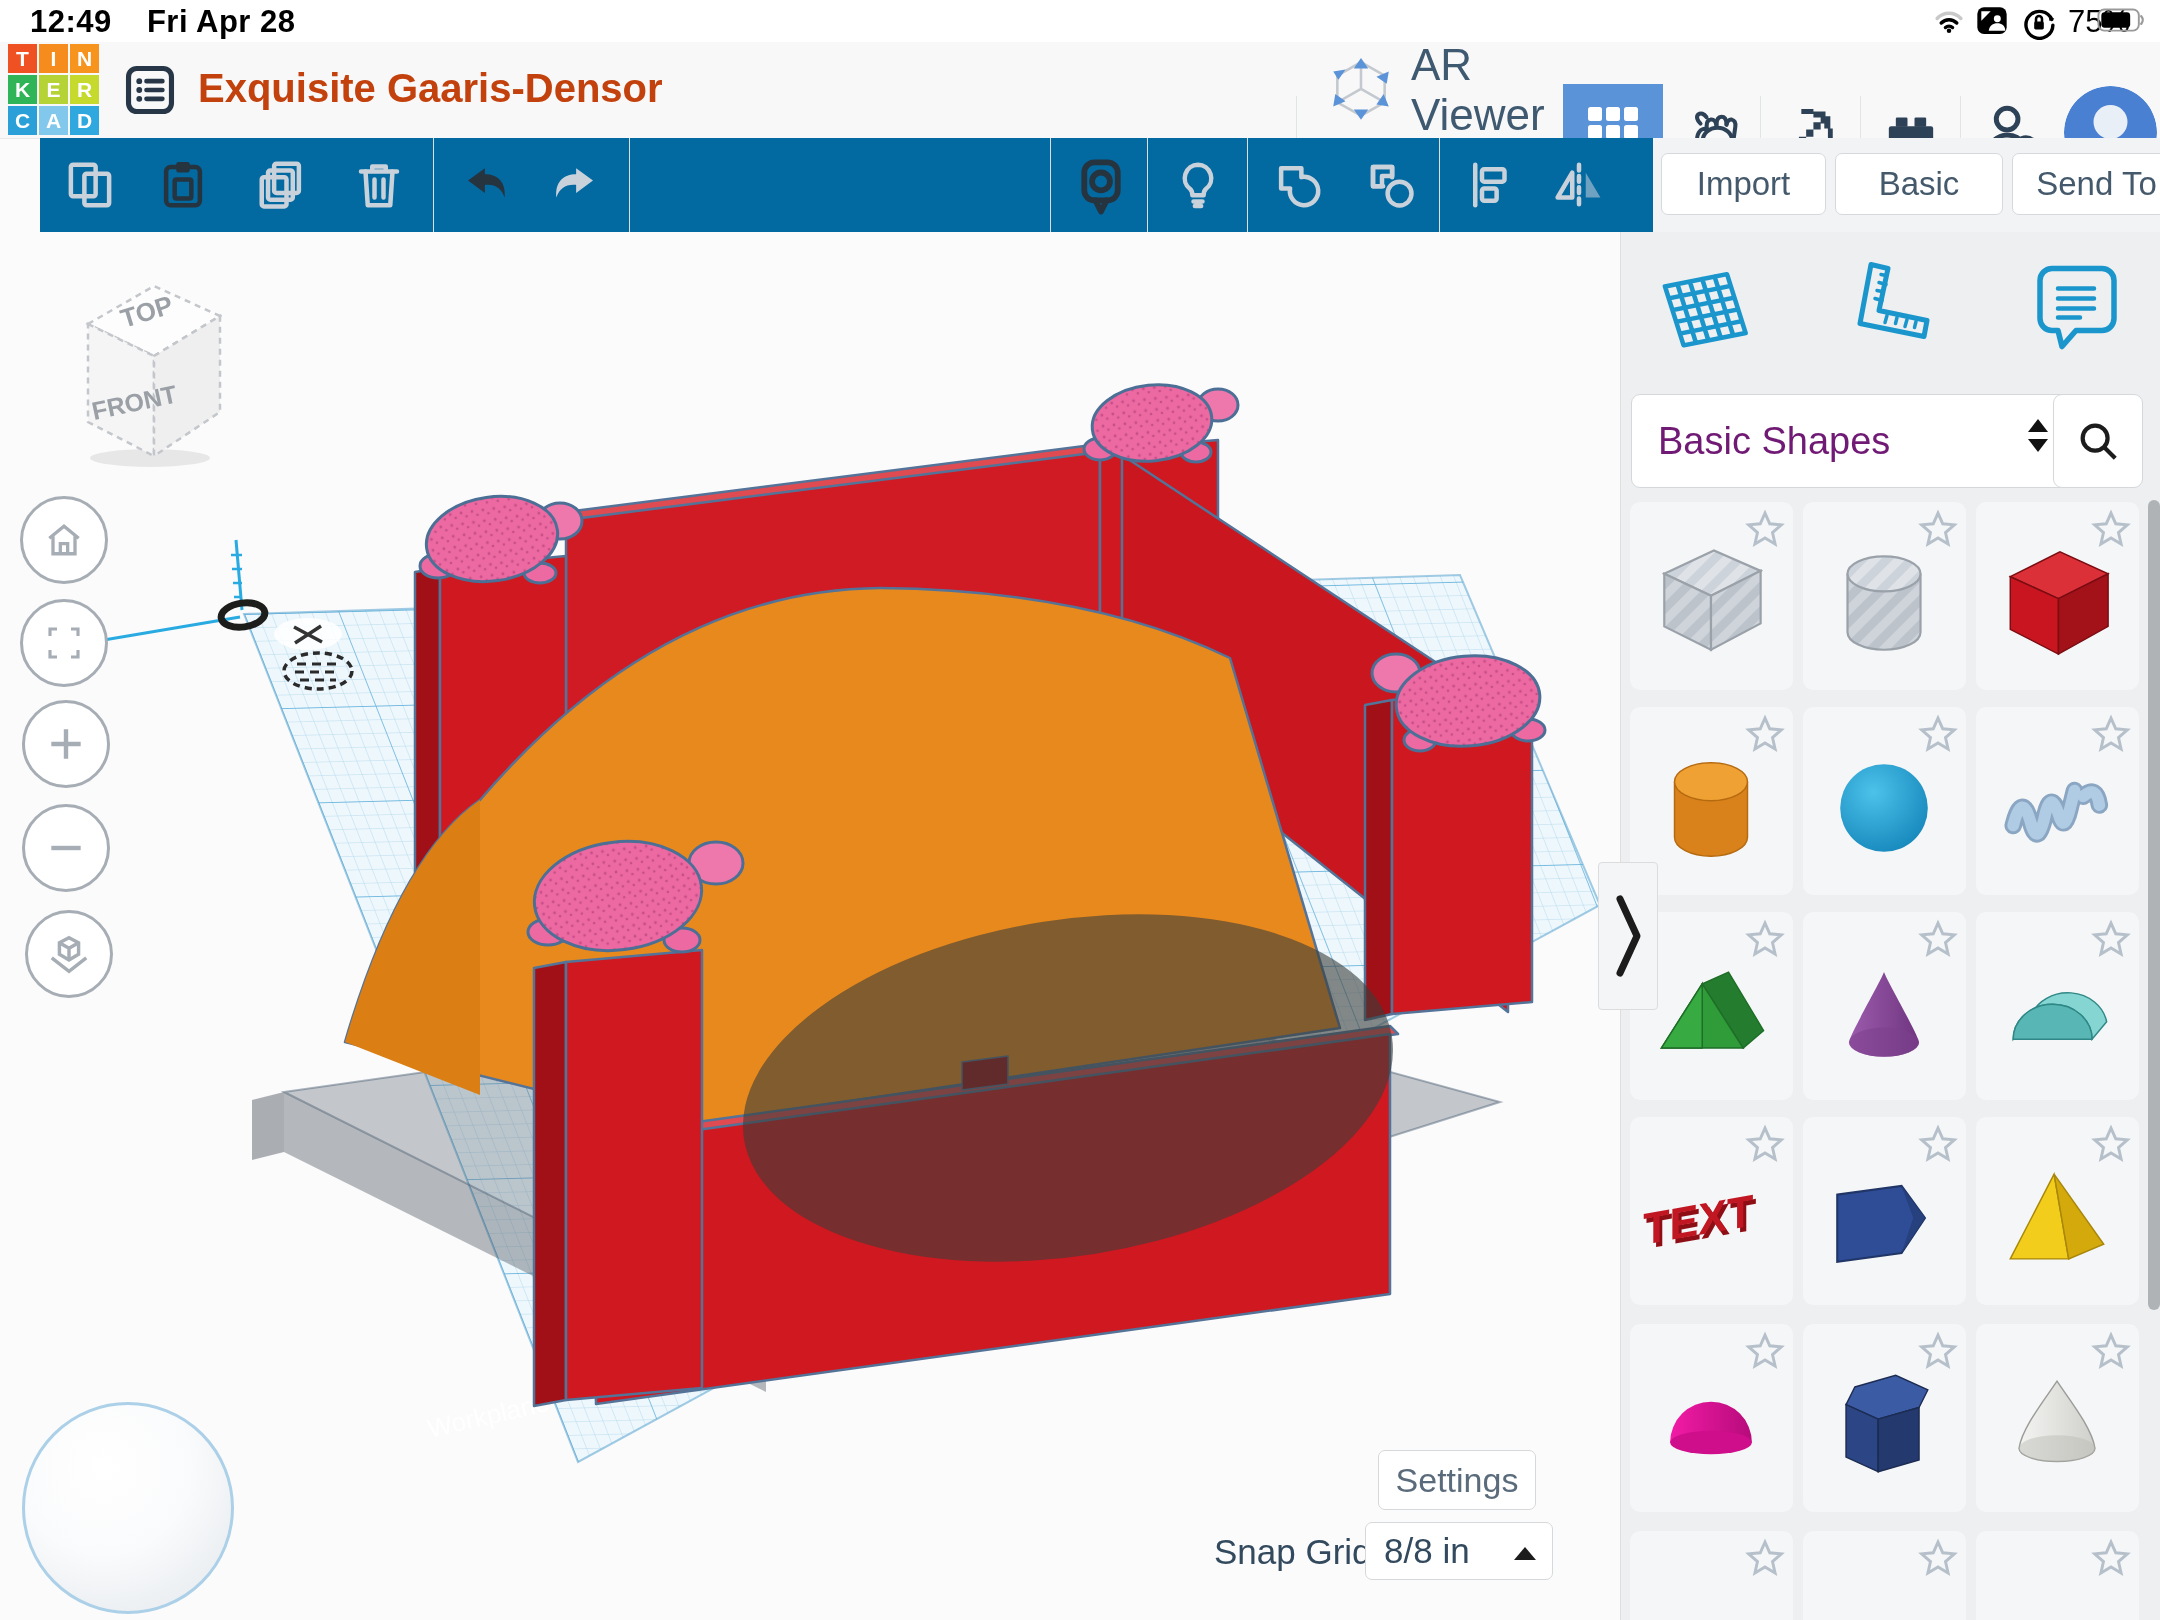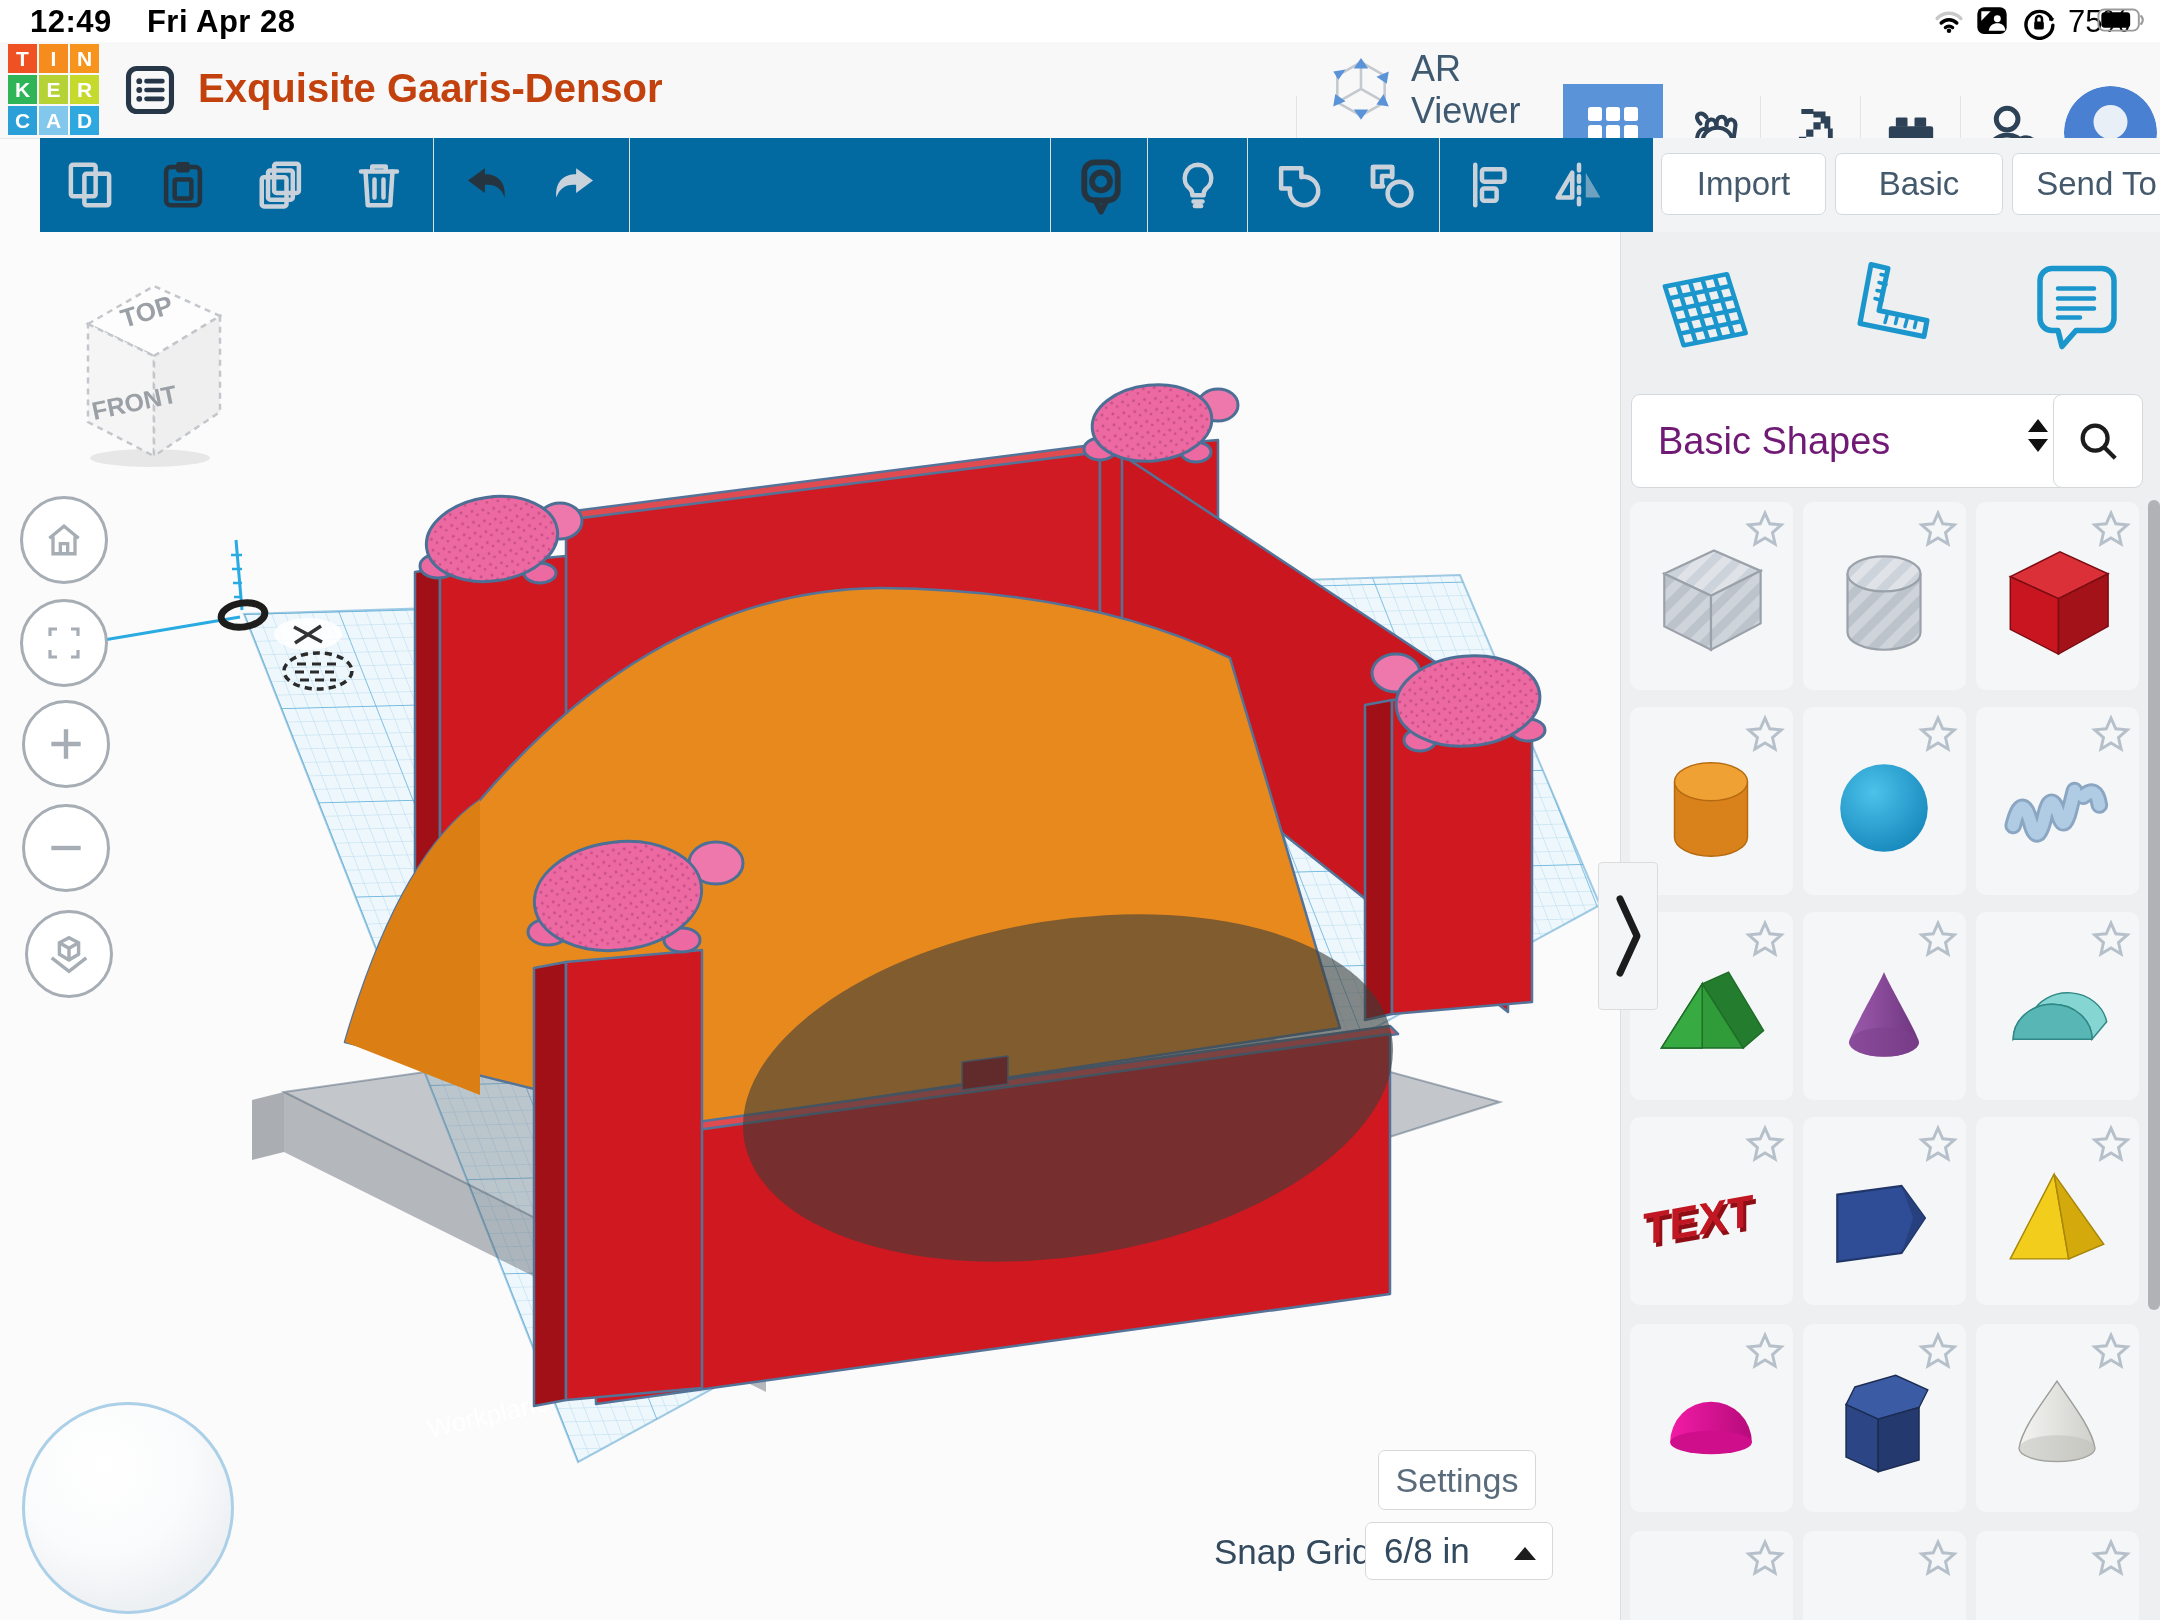--- a/index.html
+++ b/index.html
@@ -14,21 +14,21 @@
   
   .header{left:0;top:42px;width:2160px;height:96px;background:#f8f8f9;border-bottom:1px solid #e7e8ea;}
   .logo{left:8px;top:2px;width:94px;height:94px;display:grid;grid-template-columns:repeat(3,29px);
         grid-template-rows:repeat(3,29px);gap:2px;}
   .logo .tile{display:flex;align-items:center;justify-content:center;color:#fff;
         font-size:21px;font-weight:700;}
   .list-btn{left:122px;top:20px;width:56px;height:56px;color:#273747;}
   .page-title{left:198px;top:24px;font-size:40px;font-weight:700;color:#c2410c;}
   .vdiv{width:1px;background:#e2e4e6;}
   .ar-btn{left:1325px;top:12px;width:230px;height:72px;display:flex;align-items:center;gap:14px;
-          color:#3f5a70;font-size:36px;}
+          color:#3f5a70;font-size:44px;}
   .htile{top:42px;height:96px;display:flex;align-items:center;justify-content:center;}
   .htile.blue{background:#5b93d8;}
   .hicon{color:#2e4257;}
   .avatar{border-radius:50%;overflow:hidden;}
   
   .toolbar{left:0;top:138px;width:2160px;height:94px;background:#0369a1;border-bottom:1px solid #e0e2e4;margin-left:40px;}
   .tb-right{left:1613px;top:0;width:547px;height:94px;background:#f2f3f5;}
   .tbicon{top:20px;width:54px;height:54px;}
   .tbicon.on{color:#26343f;}
   .tbicon.off{color:#c9d2da;}
@@ -452,21 +452,21 @@
           <path d="M12,3.5 l5,2.6 v6 l-5,3 -5,-3 v-6 z"></path>
           <path d="M7,6.1 l5,2.9 5,-2.9 M12,9 v6"></path>
       </svg>
     </div>
 
     <div class="abs navball"></div>
 
     <div class="abs settings-btn">Settings</div>
     <div class="abs snap-label">Snap Grid</div>
     <div class="abs snap-select">
-      <span>6/8 in</span>
+      <span>8/8 in</span>
       <span class="snap-caret"></span>
     </div>
   </div>
 
   <div class="abs collapse-tab">
     <svg width="36" height="110" viewBox="0 0 36 110">
       <polyline points="10,18 27,55 10,92" fill="none" stroke="#1c1c1c" stroke-width="7" stroke-linecap="round" stroke-linejoin="round"></polyline>
     </svg>
   </div>
 

